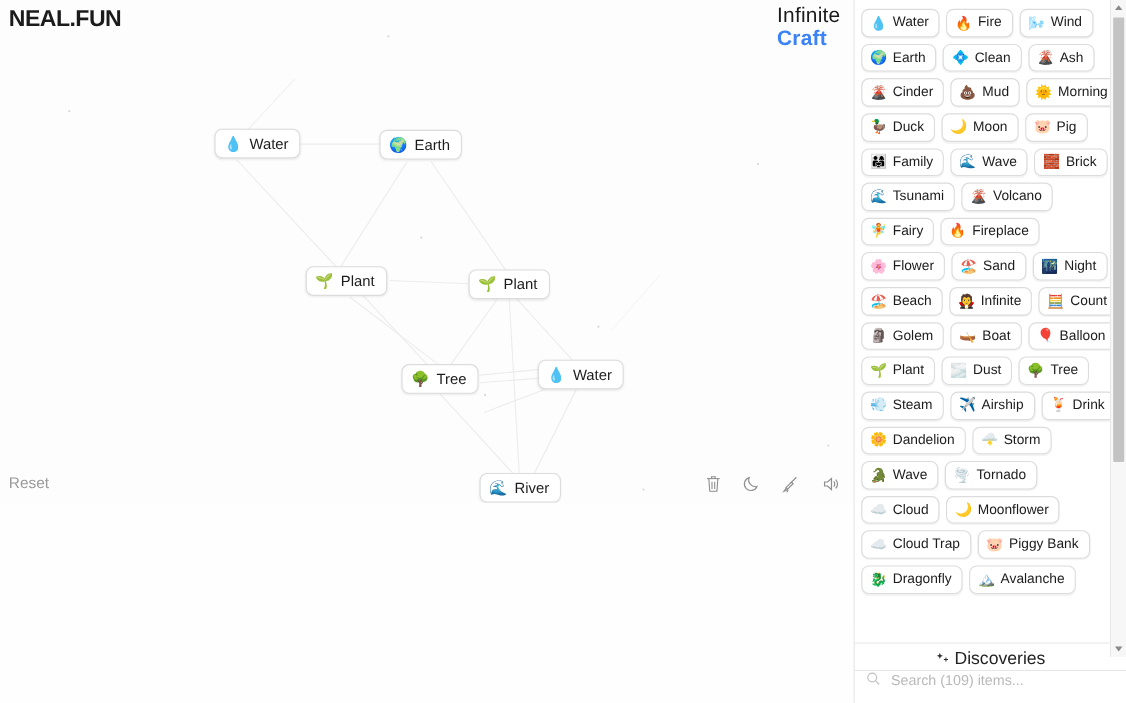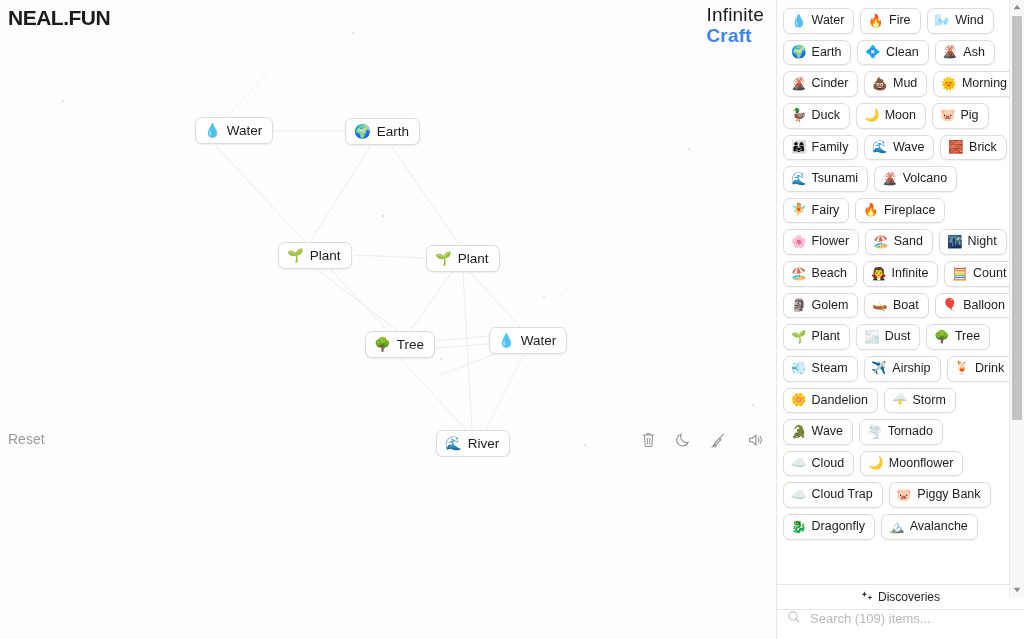--- a/index.html
+++ b/index.html
@@ -178,24 +178,24 @@
 
   #sidebar-footer {
     flex: 0 0 auto;
     border-top: 1px solid #e6e6e6;
     display: flex;
     height: 24px;
   }
   #sidebar-footer .fbtn {
     flex: 1 1 50%;
     display: flex;
-    align-items: center;
+    align-items: flex-end;
     justify-content: center;
     gap: 5px;
-    font-size: 12px;
+    font-size: 16px;
     color: #232323;
     cursor: pointer;
     user-select: none;
   }
   #sidebar-footer .fbtn + .fbtn { border-left: 1px solid #e6e6e6; }
 
   #searchbar {
     flex: 0 0 auto;
     height: 30px;
     border-top: 1px solid #e6e6e6;

